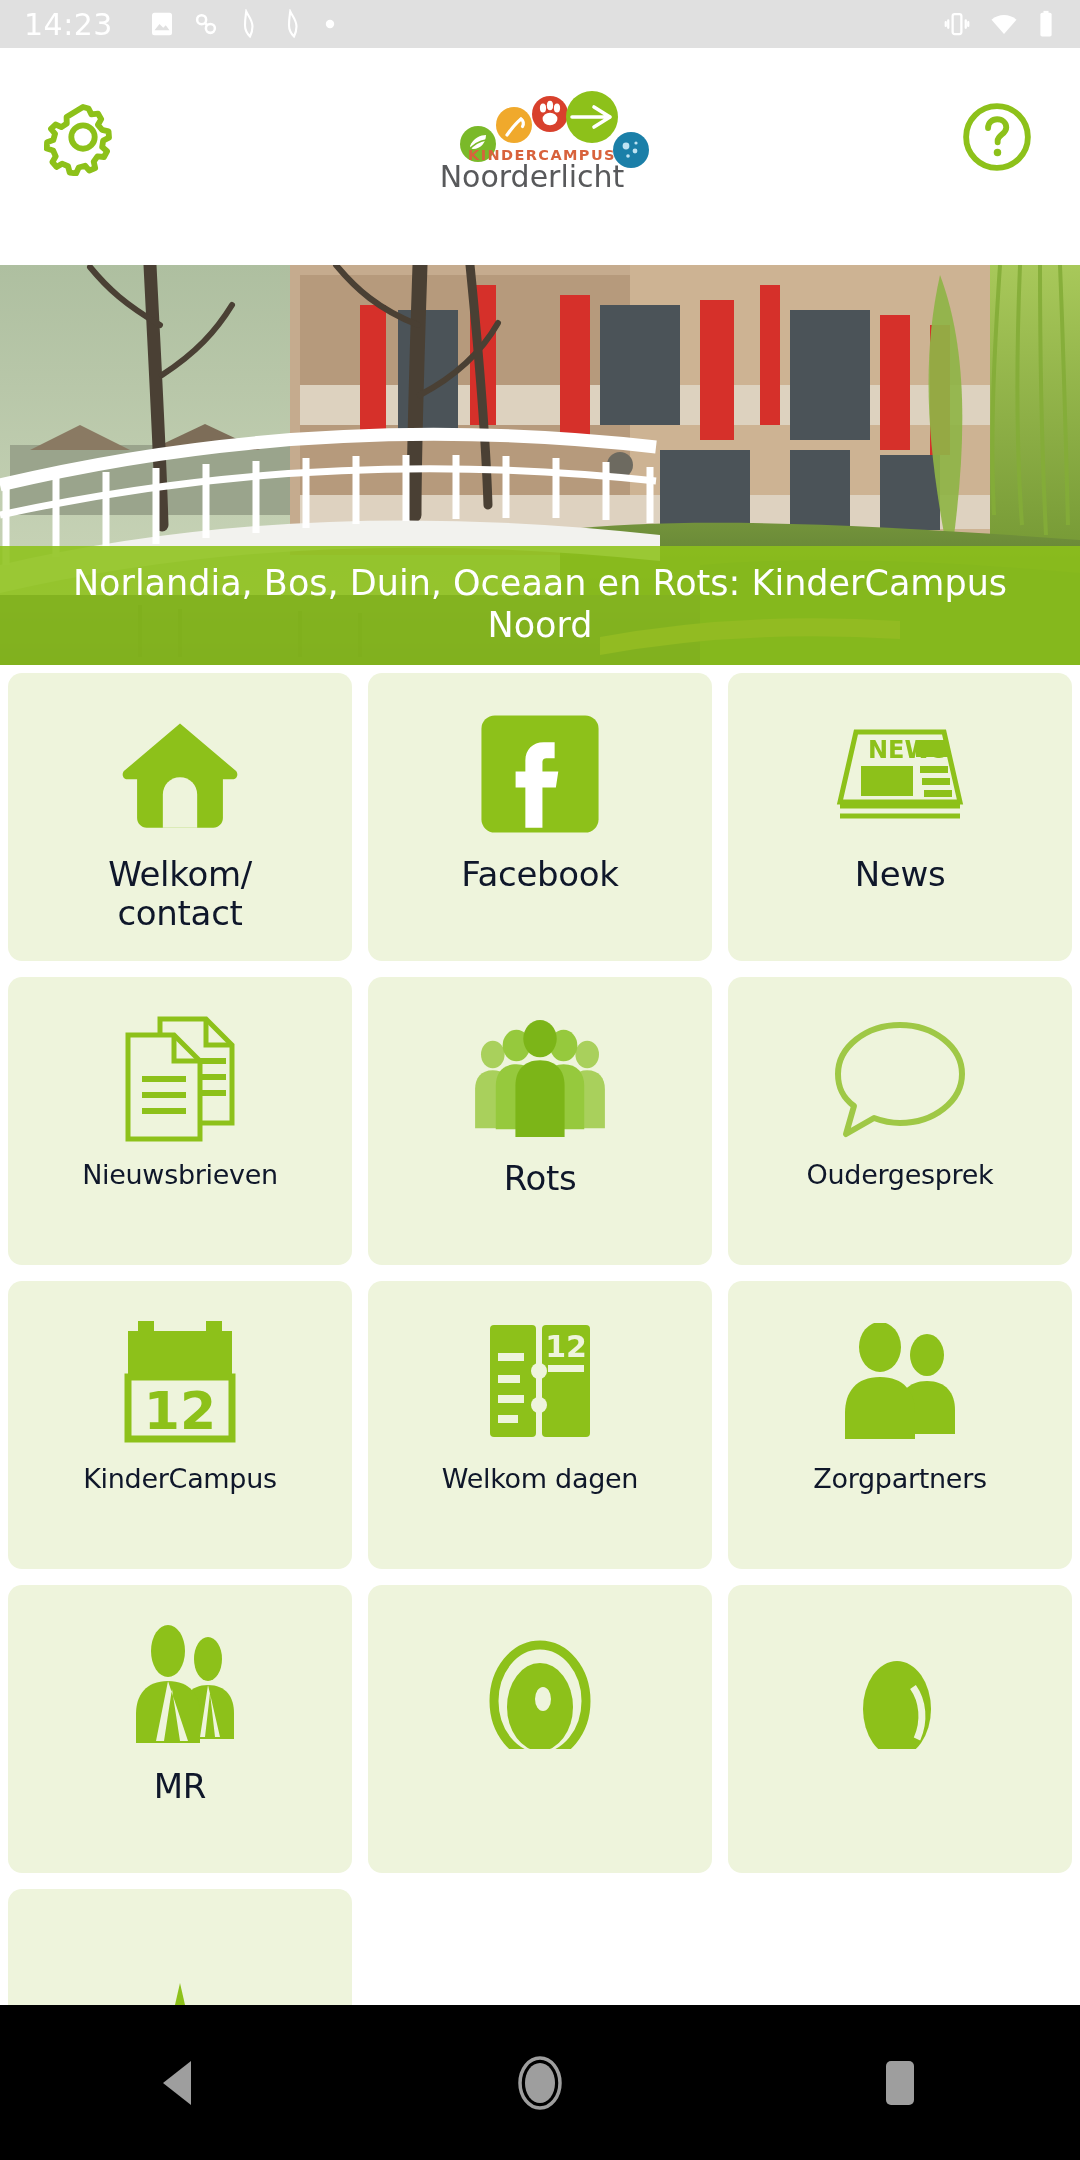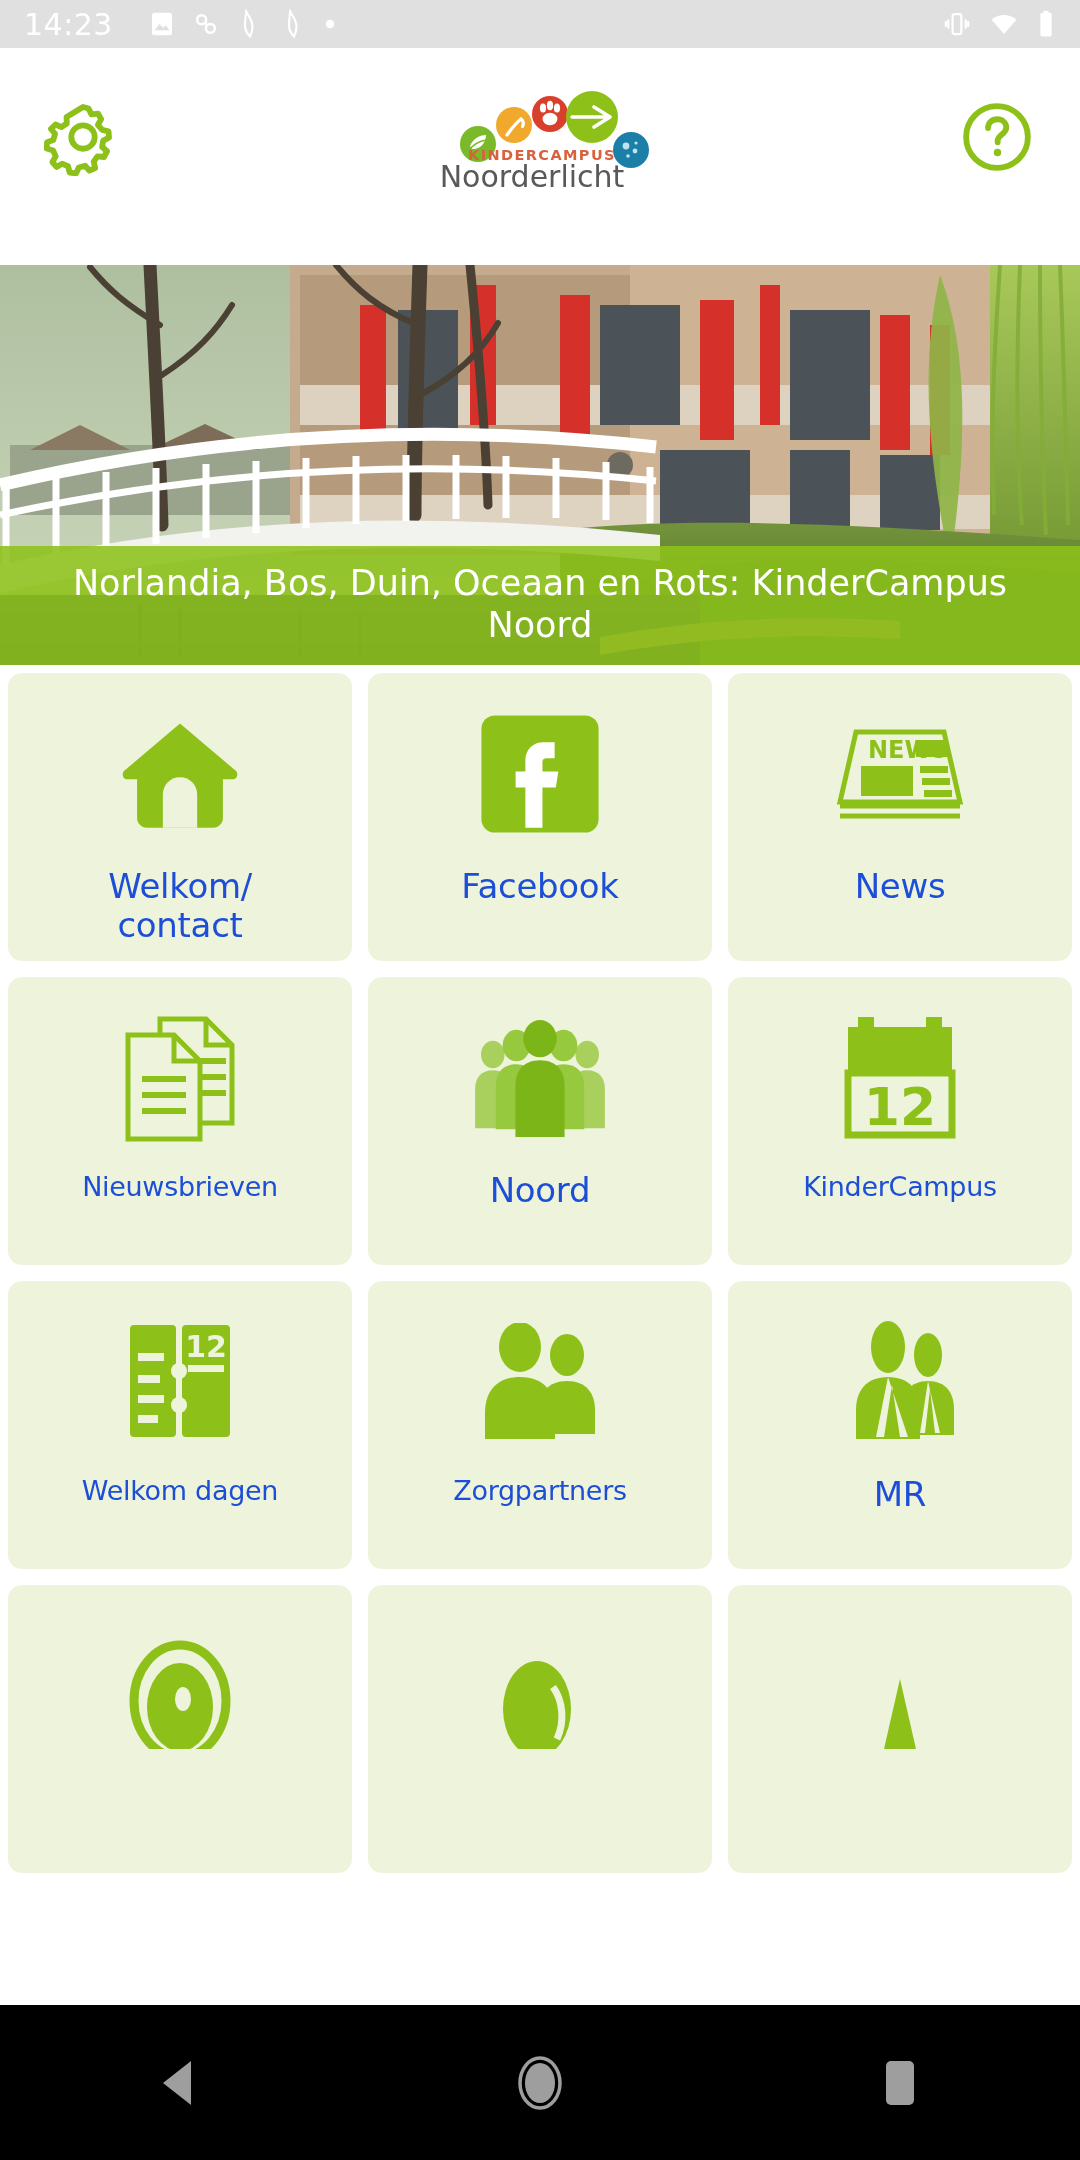--- a/index.html
+++ b/index.html
@@ -70,22 +70,22 @@
     display:flex; flex-direction:column;
     align-items:center; justify-content:flex-start;
     padding:26px 8px 10px;
     overflow:hidden;
   }
   .tile-icon{
     height:150px; width:100%;
     display:flex; align-items:center; justify-content:center;
   }
   .tile-label{
-    margin-top:18px;
-    color:#1d4ed8;
+    margin-top:6px;
+    color:#0f172a;
     font-size:34px;
     line-height:1.16;
     text-align:center;
     font-family:"DejaVu Sans", sans-serif;
     letter-spacing:-0.3px;
   }
   .tile-label.small{ font-size:27px; }
 
   
   .navbar{
@@ -359,23 +359,31 @@
             <path d="M46 46c-14 0-21 9-21 22v44h42V68c0-13-7-22-21-22z"></path>
             <ellipse cx="94" cy="27" rx="14" ry="16"></ellipse>
             <path d="M94 46c14 0 21 9 21 22v44H73V68c0-13 7-22 21-22z"></path>
           </g>
           <g fill="#7cb518">
             <ellipse cx="70" cy="20" rx="17" ry="19"></ellipse>
             <path d="M70 42c-17 0-25 11-25 26v52h50V68c0-15-8-26-25-26z"></path>
           </g>
         </svg>
       </div>
-      <div class="tile-label">Noord</div>
-    </div>
-
+      <div class="tile-label">Rots</div>
+    </div>
+
+    <div class="tile">
+      <div class="tile-icon">
+        <svg width="140" height="122" viewBox="0 0 140 122">
+          <path d="M70 8c34 0 62 22 62 49 0 27-28 49-62 49-9 0-18-2-26-5l-28 16 8-28C12 80 8 70 8 57 8 30 36 8 70 8z" fill="none" stroke="#9fc846" stroke-width="6" stroke-linejoin="round"></path>
+        </svg>
+      </div>
+      <div class="tile-label small">Oudergesprek</div>
+    </div>
 
     <div class="tile">
       <div class="tile-icon">
         <svg width="126" height="130" viewBox="0 0 120 130">
           <rect x="18" y="4" width="16" height="22" fill="#8dc11a"></rect>
           <rect x="86" y="4" width="16" height="22" fill="#8dc11a"></rect>
           <rect x="8" y="14" width="104" height="46" fill="#8dc11a"></rect>
           <rect x="8" y="60" width="104" height="62" fill="none" stroke="#8dc11a" stroke-width="7"></rect>
           <text x="60" y="112" text-anchor="middle" font-family="'DejaVu Sans',sans-serif" font-size="52" font-weight="bold" fill="#8dc11a">12</text>
         </svg>

